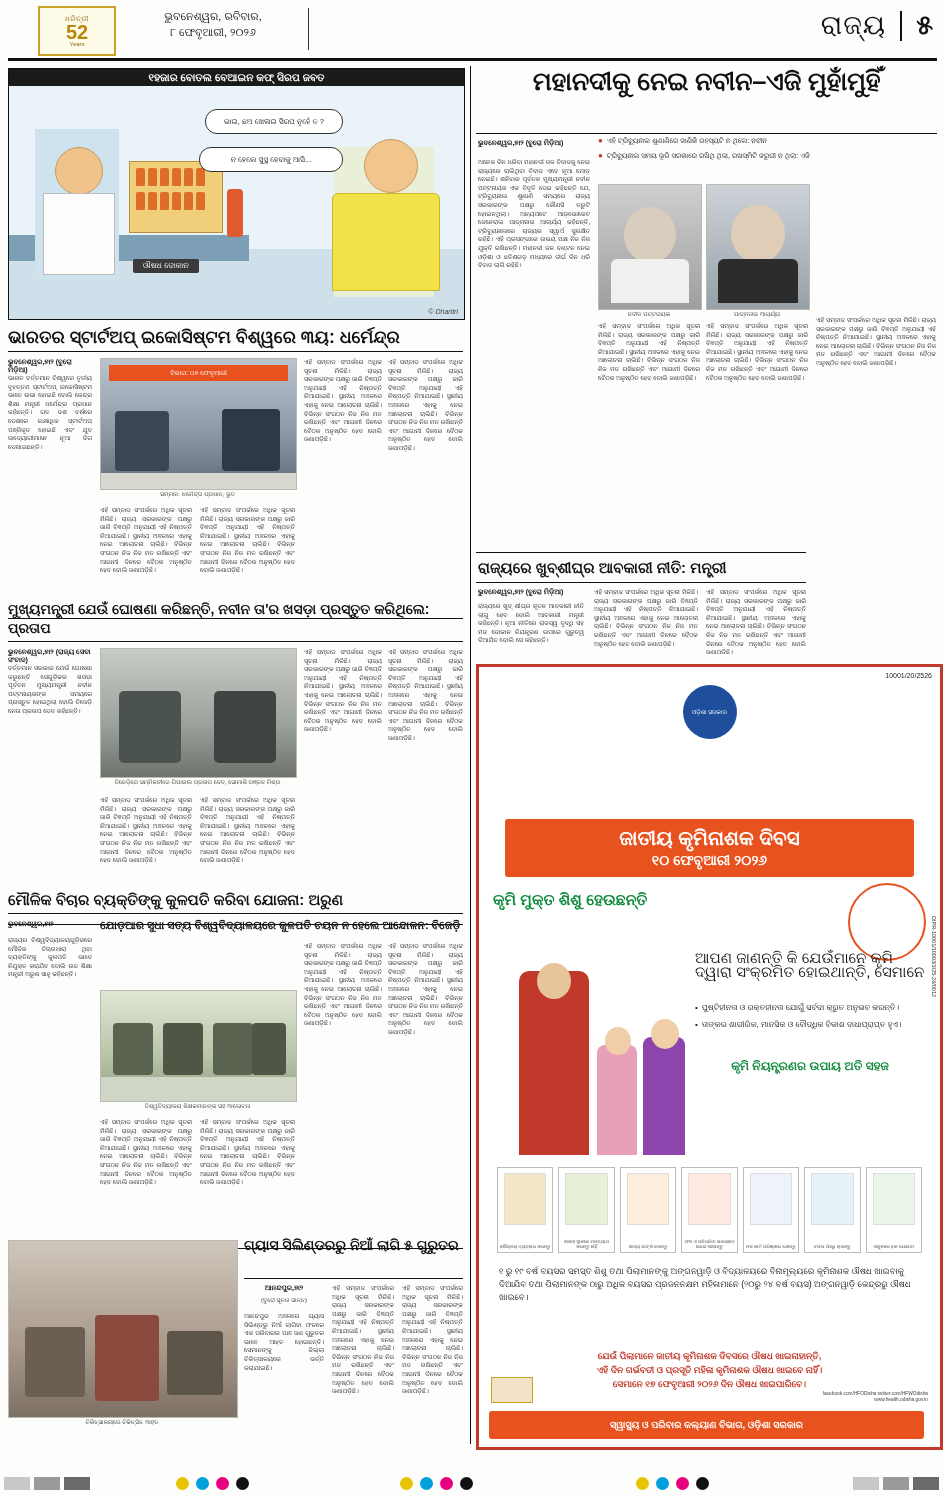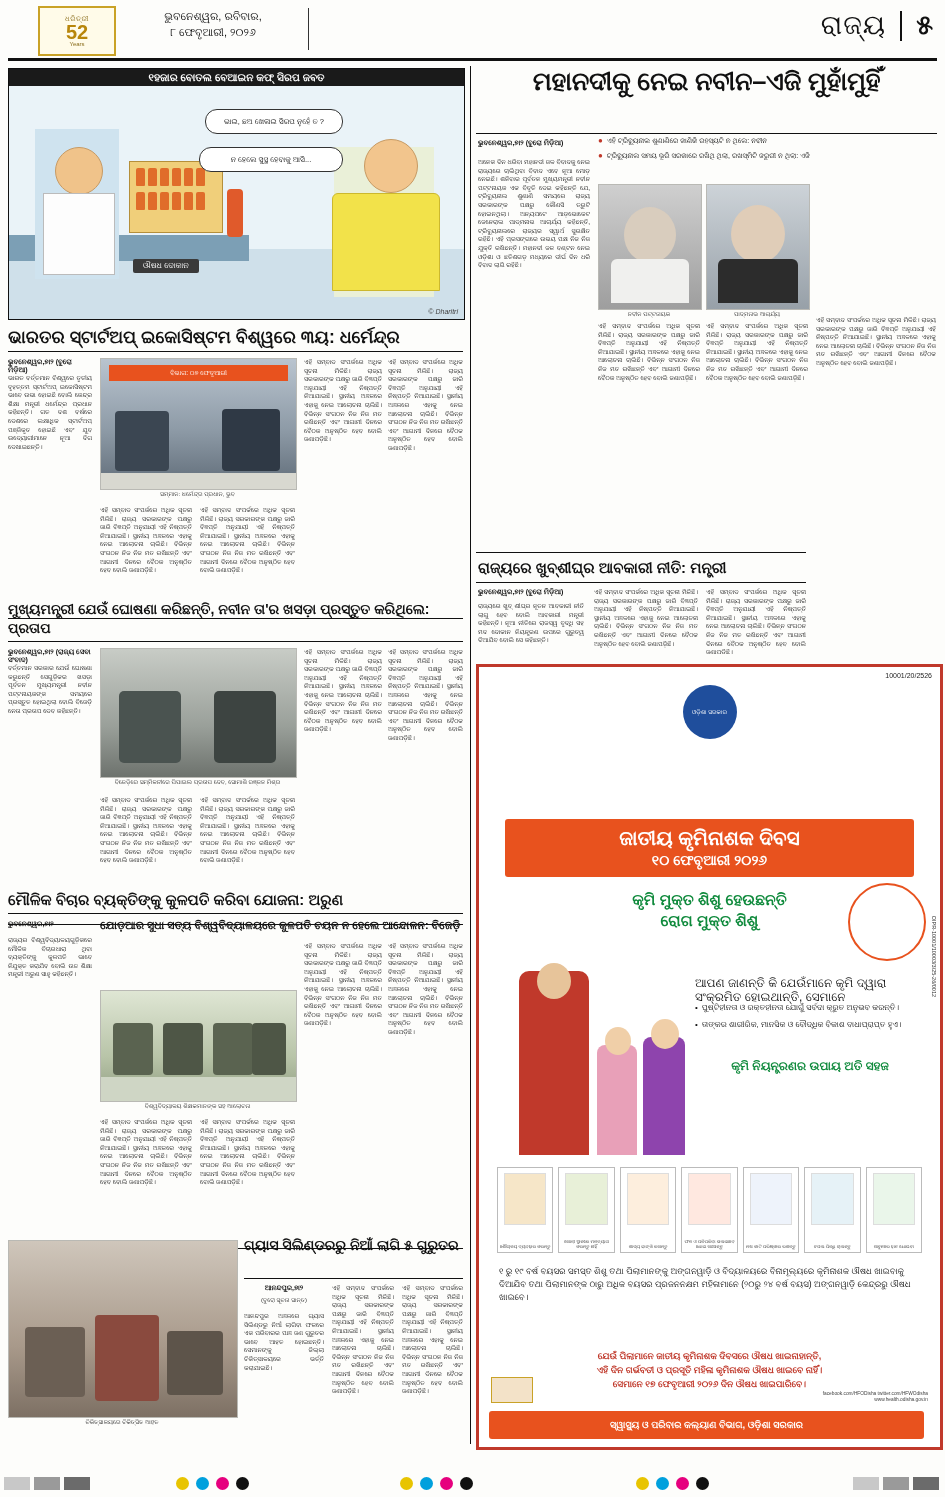--- a/index.html
+++ b/index.html
@@ -58,23 +58,23 @@
   
   .advert{position:absolute;left:476px;top:664px;width:461px;height:780px;border:3px solid #c0392b;background:#fff;overflow:hidden;}
   .ad-code{position:absolute;right:8px;top:5px;font-size:7px;color:#222;}
   .ad-emblem{position:absolute;left:50%;transform:translateX(-50%);top:18px;width:54px;height:54px;border-radius:50%;
     background:#1f4e9c;color:#fff;font-size:6px;display:flex;align-items:center;justify-content:center;text-align:center;}
   .ad-t1{position:absolute;left:0;top:82px;width:100%;text-align:center;font-size:22px;font-weight:bold;color:#1b5fa8;line-height:30px;}
   .ad-band{position:absolute;left:26px;top:152px;width:409px;height:58px;background:#e8521e;color:#fff;
     display:flex;flex-direction:column;align-items:center;justify-content:center;border-radius:3px;}
   .ad-band .b1{font-size:20px;font-weight:bold;}
   .ad-band .b2{font-size:14px;font-weight:bold;margin-top:2px;}
-  .ad-t2{position:absolute;left:14px;top:222px;width:433px;text-align:center;font-size:15.5px;font-weight:bold;color:#0f8a3c;line-height:21px;}
+  .ad-t2{position:absolute;left:14px;top:222px;width:433px;font-size:15.5px;font-weight:bold;color:#0f8a3c;line-height:21px;}
   .ad-badge{position:absolute;right:14px;top:216px;width:74px;height:74px;border-radius:50%;background:#fff;border:2px solid #e8521e;}
-  .ad-body{position:absolute;left:216px;top:284px;width:230px;font-size:12px;line-height:14px;color:#111;margin-top:25px;}
+  .ad-body{position:absolute;left:216px;top:284px;width:230px;font-size:15px;line-height:14px;color:#111;}
   .ad-li{font-size:8px;line-height:12px;margin-top:5px;display:flex;gap:4px;}
   .ad-sub{position:absolute;left:216px;top:392px;width:230px;text-align:center;font-size:12px;font-weight:bold;color:#0f8a3c;}
   .ad-mom{position:absolute;left:14px;top:300px;width:195px;height:190px;}
   .icons{position:absolute;left:18px;top:500px;width:425px;height:86px;display:flex;gap:5px;}
   .icard{flex:1;border:1px solid #bbb;background:#fff;position:relative;}
   .icard .icap{position:absolute;left:0;bottom:2px;width:100%;text-align:center;font-size:4.6px;color:#333;line-height:5.6px;}
   .icard .ibox{position:absolute;left:6px;right:6px;top:5px;height:50px;background:#f3f3ee;border:1px solid #ddd;}
   .ad-note{position:absolute;left:20px;top:598px;width:421px;font-size:8.6px;line-height:13px;text-align:left;color:#111;}
   .ad-warn{position:absolute;left:20px;top:672px;width:421px;font-size:9px;line-height:14px;text-align:center;color:#c0392b;font-weight:bold;}
   .ad-foot{position:absolute;left:10px;bottom:8px;width:435px;height:28px;background:#e8521e;color:#fff;border-radius:3px;
@@ -293,21 +293,20 @@
     </div>
 
 
     <div class="ad-band">
       <div class="b1">ଜାତୀୟ କୃମିନାଶକ ଦିବସ</div>
       <div class="b2">୧୦ ଫେବୃଆରୀ ୨୦୨୬</div>
     </div>
 
     <div class="ad-t2">
       <div>କୃମି ମୁକ୍ତ ଶିଶୁ ହେଉଛନ୍ତି</div>
-      <div>ରୋଗ ମୁକ୍ତ ଶିଶୁ</div>
     </div>
     <div class="ad-badge"></div>
 
     <div class="ad-mom">
       <div style="position:absolute;left:26px;top:4px;width:70px;height:184px;background:#c0392b;border-radius:10px 10px 0 0;"></div>
       <div style="position:absolute;left:44px;top:-4px;width:34px;height:36px;border-radius:50%;background:#e7c49a;"></div>
       <div style="position:absolute;left:104px;top:78px;width:40px;height:110px;background:#e8a0b8;border-radius:8px 8px 0 0;"></div>
       <div style="position:absolute;left:112px;top:60px;width:26px;height:28px;border-radius:50%;background:#f0cfa8;"></div>
       <div style="position:absolute;left:150px;top:70px;width:42px;height:118px;background:#8e44ad;border-radius:8px 8px 0 0;"></div>
       <div style="position:absolute;left:158px;top:52px;width:28px;height:30px;border-radius:50%;background:#f0cfa8;"></div>

